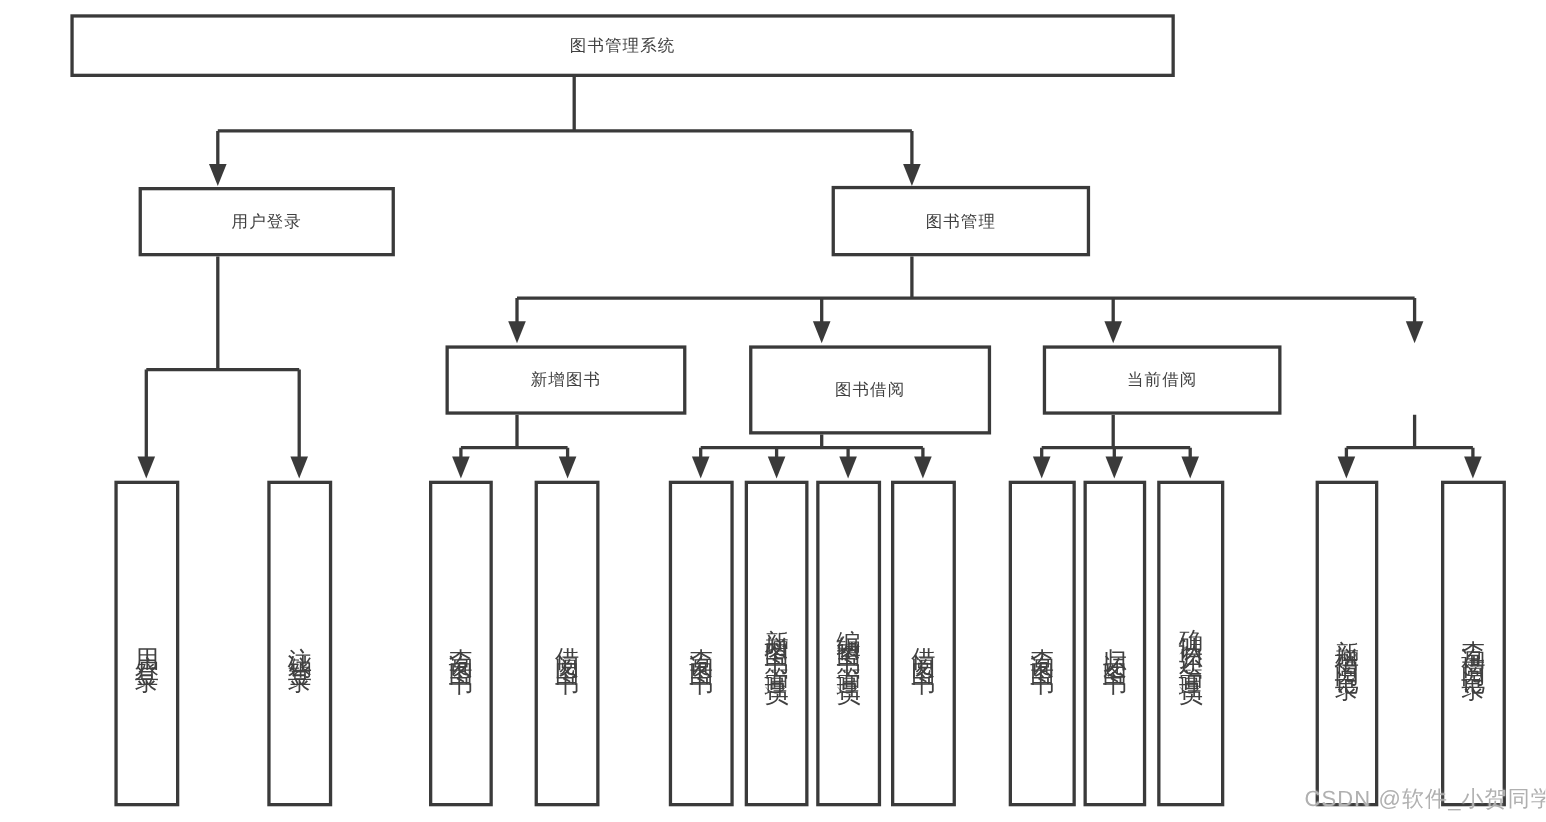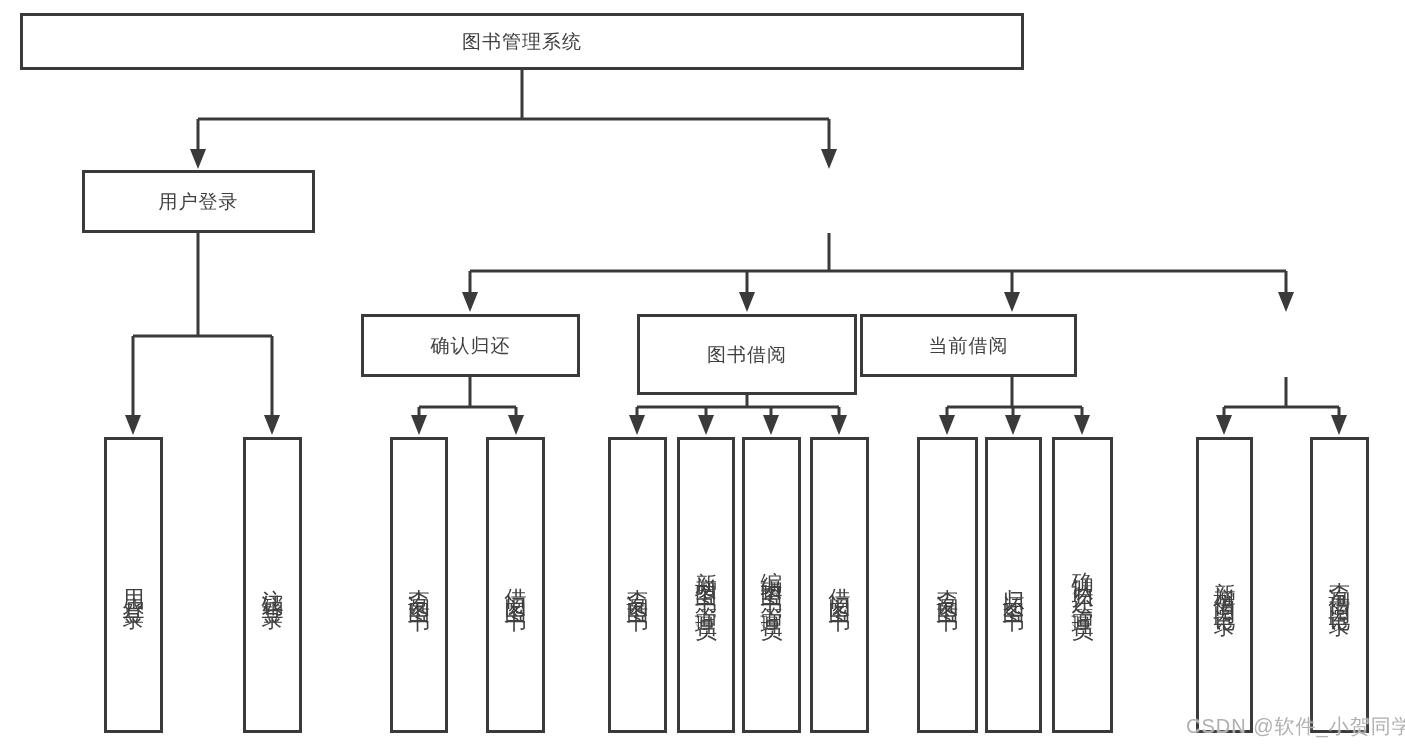--- a/index.html
+++ b/index.html
@@ -29,23 +29,24 @@
     border: 3px solid var(--line);
     background: var(--background);
     color: var(--text);
     display: flex;
     align-items: center;
     justify-content: center;
     z-index: 2;
     text-align: center;
   }
   .h-box {
-    font-size: 19px;
+    font-size: 15px;
     letter-spacing: 1px;
     line-height: 1;
+    margin-left: 44px;
   }
   .v-box {
     writing-mode: vertical-rl;
     text-orientation: mixed;
     font-size: 22px;
     letter-spacing: 7px;
     line-height: 1;
     top: 437px;
     height: 296px;
   }
@@ -105,24 +106,25 @@
     <g stroke="#3a3a3a" stroke-width="3" fill="#3a3a3a">
       <path fill="none" d="M1286 377 V407 M1224 407 H1339 M1224 407 V417 M1339 407 V417"></path>
       <polygon points="1224,435 1216,415 1232,415" stroke="none"></polygon>
       <polygon points="1339,435 1331,415 1347,415" stroke="none"></polygon>
     </g>
   </svg>
 
   <div class="box h-box" style="left:20px;top:13px;width:1004px;height:57px">图书管理系统</div>
 
   <div class="box h-box" style="left:82px;top:170px;width:233px;height:63px">用户登录</div>
+  <div class="box h-box" style="left:712px;top:169px;width:235px;height:64px">图书管理</div>
 
-  <div class="box h-box" style="left:361px;top:314px;width:219px;height:63px">确认归还</div>
+  <div class="box h-box" style="left:361px;top:314px;width:219px;height:63px">新增图书</div>
   <div class="box h-box" style="left:637px;top:314px;width:220px;height:81px">图书借阅</div>
-  <div class="box h-box" style="left:860px;top:314px;width:217px;height:63px">当前借阅</div>
+  <div class="box h-box" style="left:904px;top:314px;width:217px;height:63px">当前借阅</div>
 
   <div class="box v-box" style="left:104px;width:59px">用户登录</div>
   <div class="box v-box" style="left:243px;width:59px">注销登录</div>
 
   <div class="box v-box" style="left:390px;width:58px">查询图书</div>
   <div class="box v-box" style="left:486px;width:59px">借阅图书</div>
 
   <div class="box v-box" style="left:608px;width:59px">查询图书</div>
   <div class="box v-box" style="left:677px;width:58px">新增图书（管理员）</div>
   <div class="box v-box" style="left:742px;width:59px">编辑图书（管理员）</div>

